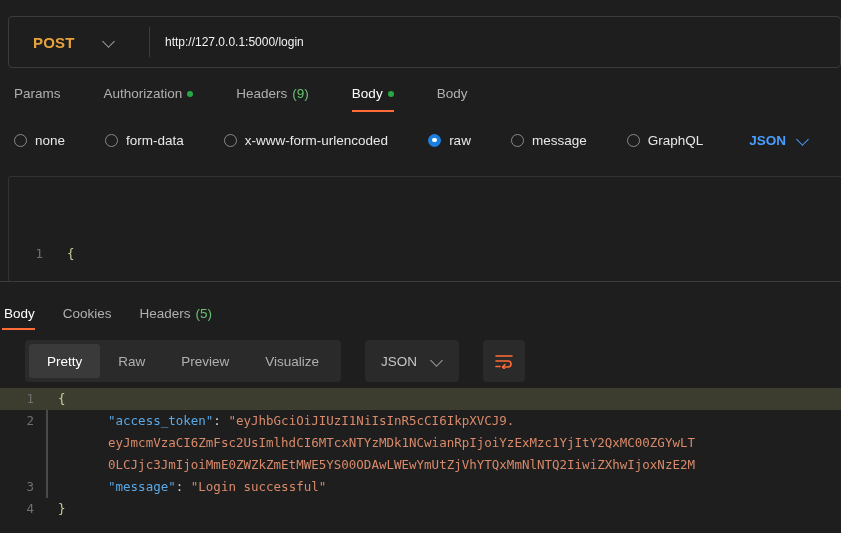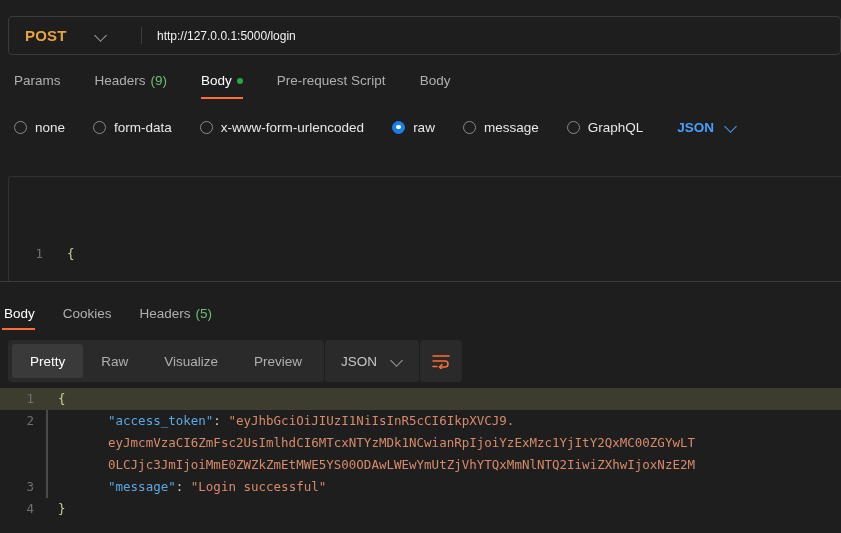--- a/index.html
+++ b/index.html
@@ -8,24 +8,25 @@
     background: #1e1e1e;
     font-family: "Liberation Sans", sans-serif;
     overflow: hidden;
   }
   .app { position: relative; width: 841px; height: 533px; background: #1e1e1e; }
 
   
   .urlbar-wrap { padding: 16px 0 0 8px; }
   .urlbar {
     display: flex; align-items: stretch;
-    height: 39px;
+    height: 52px;
     border: 1px solid #3b3b3b;
     border-radius: 4px;
     background: #1e1e1e;
+    padding-left: 8px;
   }
   .method-box {
     display: flex; align-items: center;
     padding: 0 14px 0 16px;
     gap: 28px;
     min-width: 132px;
   }
   .method-label {
     color: #e8a33d;
     font-size: 15px;
@@ -53,21 +54,21 @@
     font-size: 12px;
     background: transparent;
     border: none;
     outline: none;
     font-family: "Liberation Sans", sans-serif;
   }
 
   
   .req-tabs {
     display: flex; align-items: center;
-    gap: 4px;
+    gap: 13px;
     padding: 18px 0 0 10px;
     height: 44px;
   }
   .req-tab {
     position: relative;
     display: flex; align-items: center; gap: 5px;
     padding: 0 15px 11px 15px;
     font-size: 13.5px;
     color: #b0b0b0;
     cursor: pointer;
@@ -80,21 +81,21 @@
     position: absolute; left: 15px; right: 15px; bottom: 0;
     height: 2px; background: #ff6c37;
   }
   .req-tab:first-child.active::after { left: 4px; }
   .dot { width: 6px; height: 6px; border-radius: 50%; background: #28a745; display: inline-block; }
   .count { color: #6bbf73; }
 
   
   .body-types {
     display: flex; align-items: center;
-    gap: 4px;
+    gap: 16px;
     padding: 14px 0 0 14px;
     height: 42px;
   }
   .radio-item {
     display: flex; align-items: center; gap: 8px;
     margin-right: 24px;
     font-size: 13.5px;
     color: #e8e8e8;
     cursor: pointer;
     white-space: nowrap;
@@ -188,22 +189,22 @@
   .resp-tab:first-child { padding-left: 2px; }
   .resp-tab.active { color: #ffffff; }
   .resp-tab.active::after {
     content: "";
     position: absolute; left: 0px; right: 14px; bottom: 0;
     height: 2px; background: #ff6c37;
   }
 
   
   .viewbar {
-    position: absolute; top: 340px; left: 8px;
-    display: flex; align-items: center; gap: 1px;
+    position: absolute; top: 340px; left: 25px;
+    display: flex; align-items: center; gap: 24px;
   }
   .seg {
     display: flex; align-items: center;
     background: #2a2a2a;
     border-radius: 4px;
     height: 42px;
     padding: 4px;
   }
   .seg-item {
     display: flex; align-items: center; justify-content: center;
@@ -291,29 +292,30 @@
       <div class="method-sep"></div>
       <div class="url-input">http://127.0.0.1:5000/login</div>
     </div>
   </div>
 
   <div class="req-tabs">
     <div class="req-tab">
       <span>Params</span>
     </div>
     <div class="req-tab">
+      <span>Authorization</span>
+      <span class="dot"></span>
+    </div>
+    <div class="req-tab">
       <span>Headers</span>
       <span class="count">(9)</span>
     </div>
     <div class="req-tab active">
       <span>Body</span>
       <span class="dot"></span>
-    </div>
-    <div class="req-tab">
-      <span>Pre-request Script</span>
     </div>
     <div class="req-tab">
       <span>Body</span>
     </div>
   </div>
 
   <div class="body-types">
     <div class="radio-item">
       <span class="radio"></span>
       <span>none</span>
@@ -381,24 +383,24 @@
 
   <div class="viewbar">
     <div class="seg">
       <div class="seg-item active">
         <span>Pretty</span>
       </div>
       <div class="seg-item">
         <span>Raw</span>
       </div>
       <div class="seg-item">
+        <span>Preview</span>
+      </div>
+      <div class="seg-item">
         <span>Visualize</span>
-      </div>
-      <div class="seg-item">
-        <span>Preview</span>
       </div>
     </div>
     <div class="json-box">
       <span class="lbl">JSON</span>
       <span class="chev-gray"></span>
     </div>
     <div class="wrap-btn">
       <svg width="20" height="16" viewBox="0 0 20 16">
         <line x1="2" y1="3" x2="18" y2="3" stroke="#ff6c37" stroke-width="1.6" stroke-linecap="round"></line>
         <path d="M2 8 H14 a3 3 0 0 1 0 6 H9" fill="none" stroke="#ff6c37" stroke-width="1.6" stroke-linecap="round"></path>

